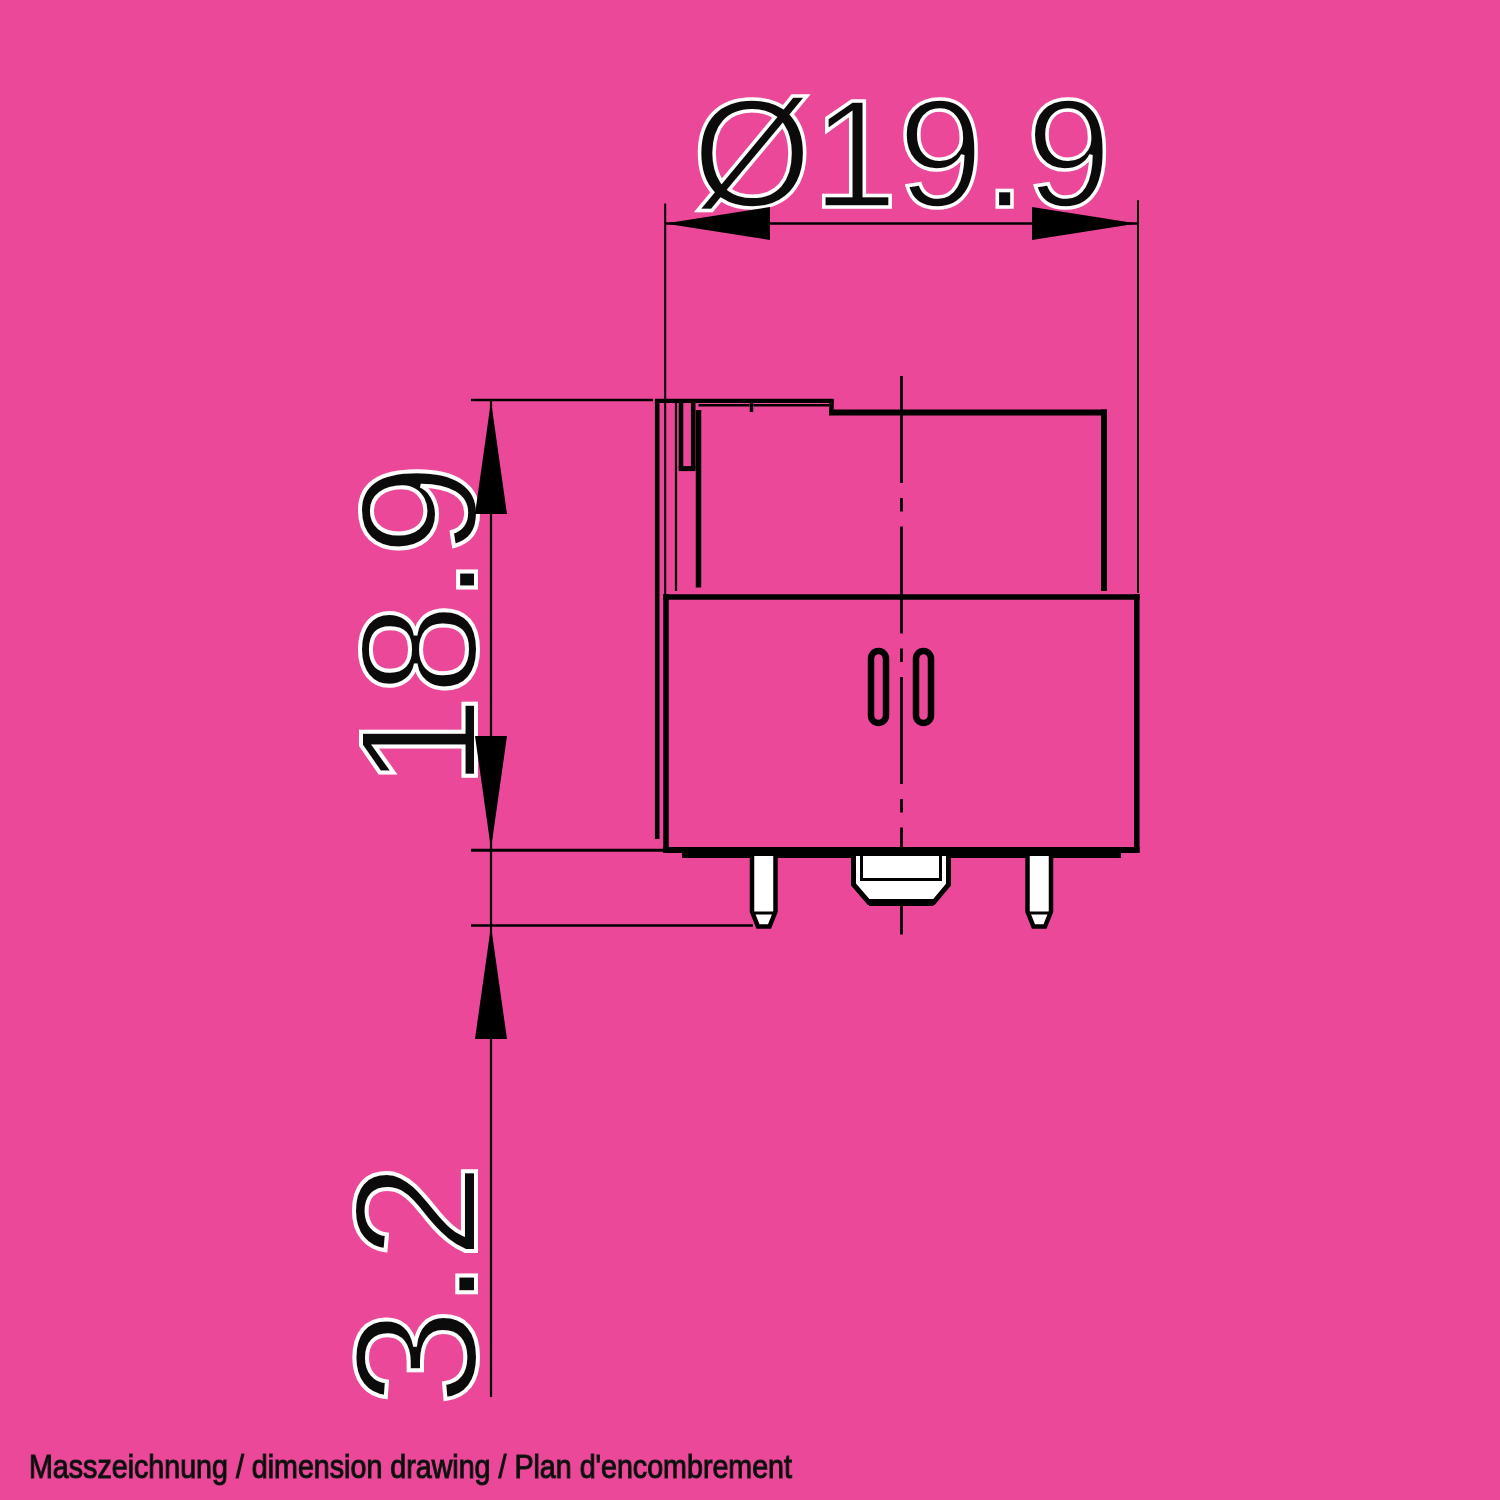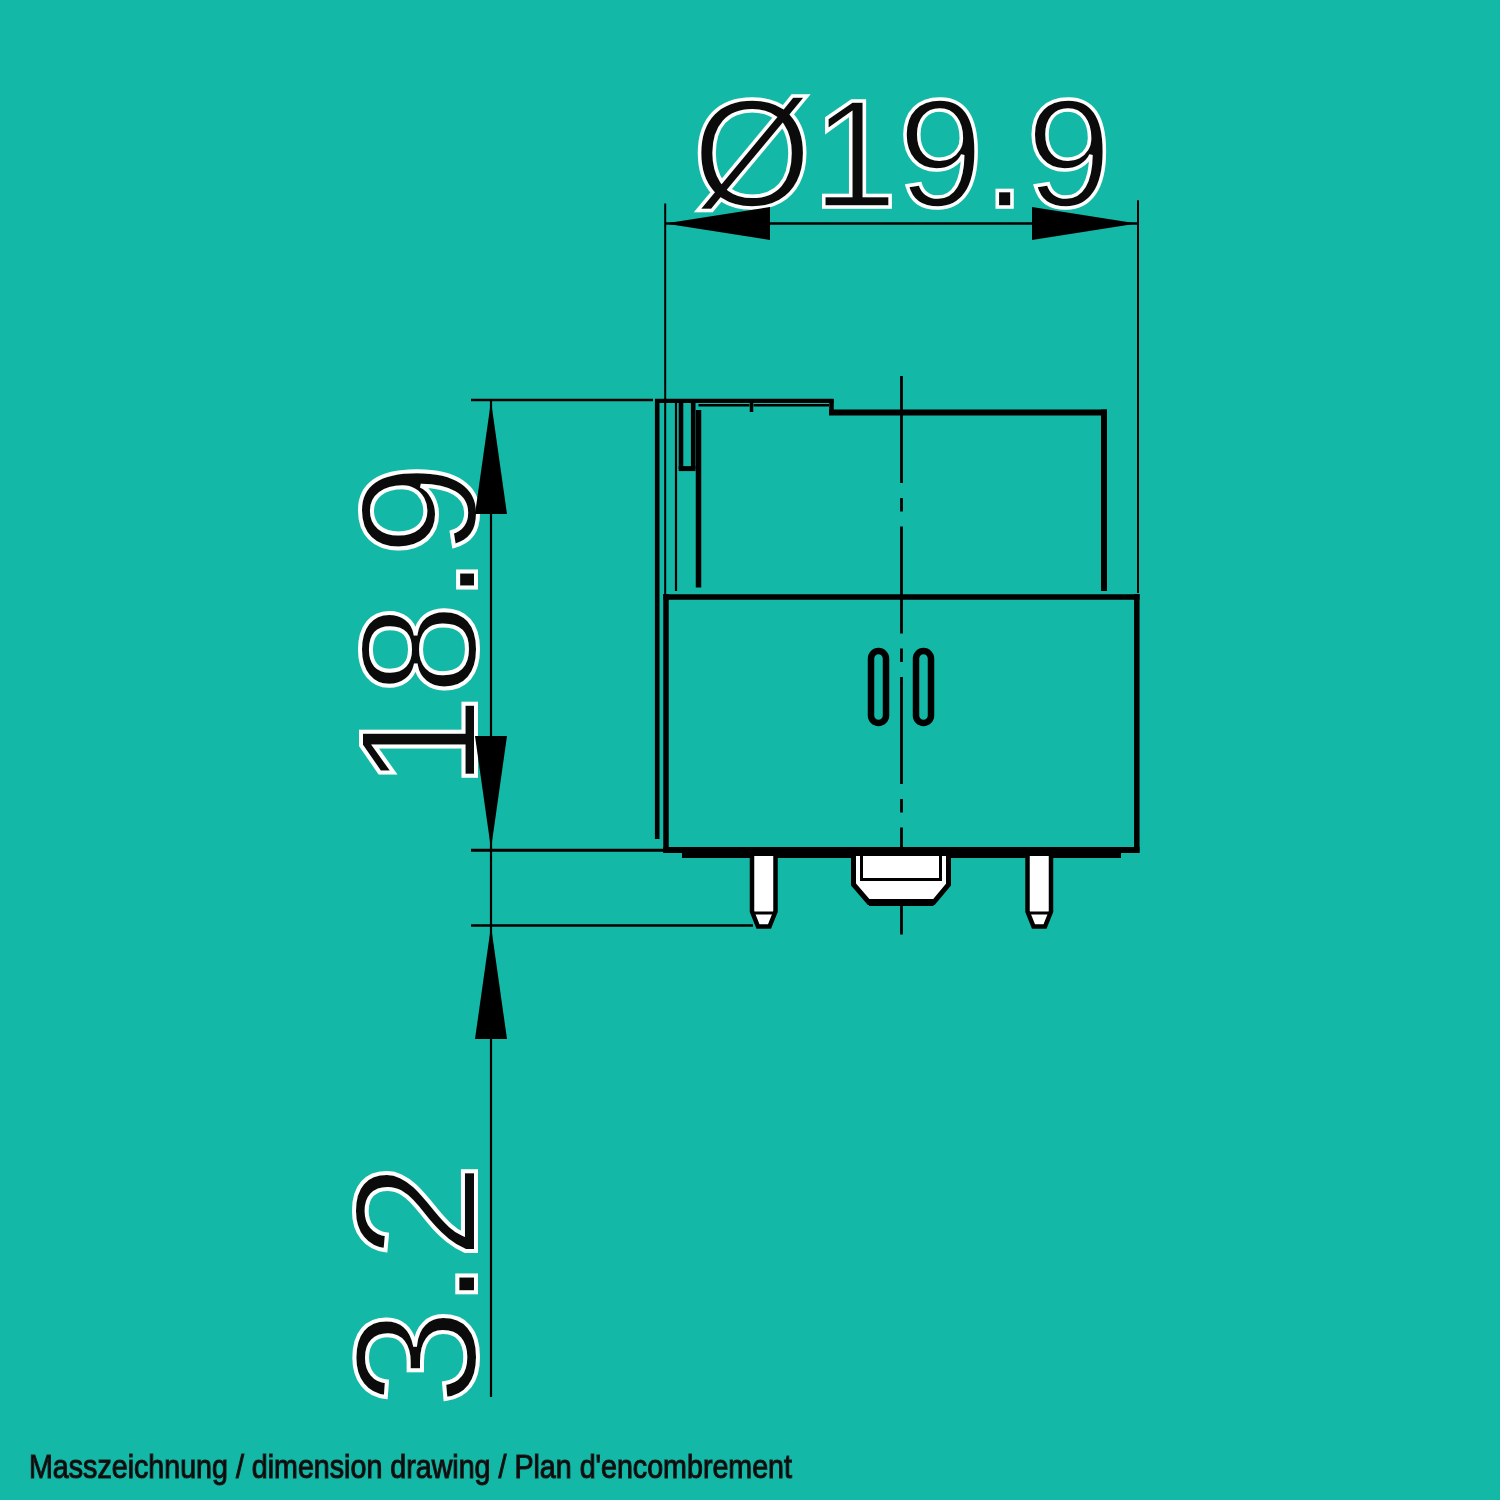--- a/index.html
+++ b/index.html
@@ -1,16 +1,16 @@
 <!DOCTYPE html>
 <html><head>
 <meta charset="utf-8">
 <style>
   html,body{margin:0;padding:0;background:#fff;}
-  .page{position:relative;width:1500px;height:1500px;background:#14b8a6;overflow:hidden;
+  .page{position:relative;width:1500px;height:1500px;background:#ec4899;overflow:hidden;
         font-family:"Liberation Sans", sans-serif;}
   svg{position:absolute;left:0;top:0;}
   .dimtxt{font-family:"Liberation Sans", sans-serif;font-weight:400;fill:#0b0b0b;}
 </style>
 </head>
 <body>
 <div class="page">
 <svg width="1500" height="1500" viewBox="0 0 1500 1500">
 
   <g>

